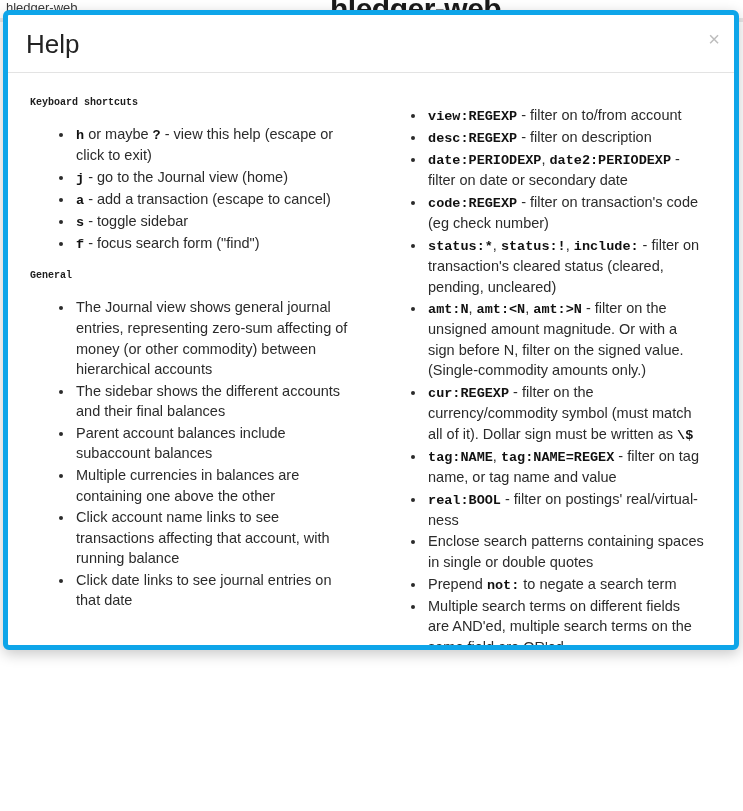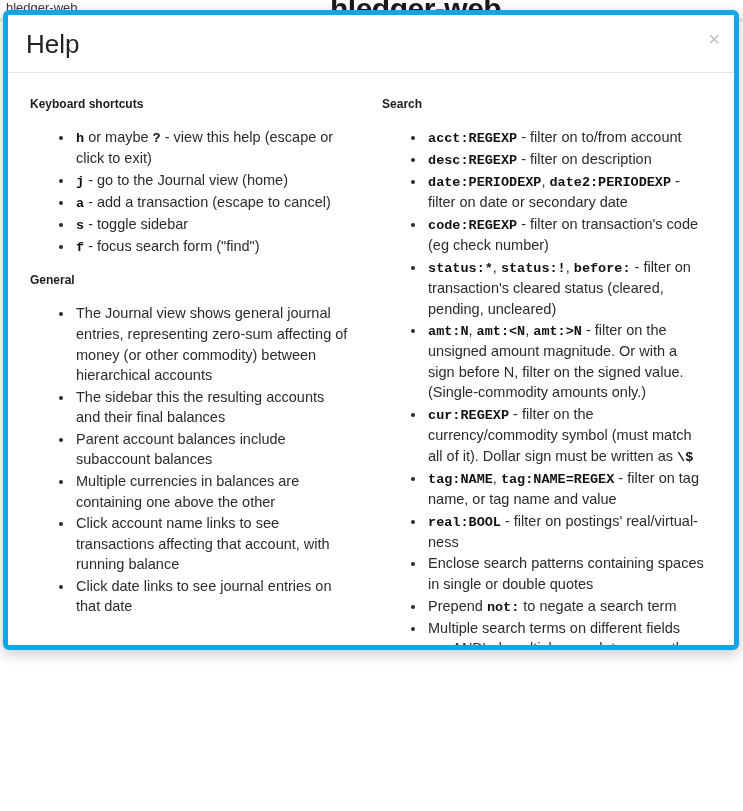--- a/index.html
+++ b/index.html
@@ -102,25 +102,25 @@
     width: 362px;
     padding-right: 8px;
     box-sizing: border-box;
   }
   .col-right {
     width: 356px;
     box-sizing: border-box;
   }
 
   h4.section-title {
-    font-size: 12px;
+    font-size: 10px;
     margin: 8px 0 8px 8px;
     color: #1d1d1d;
     font-weight: bold;
-    font-family: Liberation Sans, sans-serif;
+    font-family: Liberation Mono, monospace;
   }
   .col-left h4.section-title.second {
     margin-top: 10px;
   }
 
   ul.help-list {
     margin: 16px;
     padding-left: 36px;
     list-style-type: disc;
   }
@@ -166,38 +166,37 @@
         <li><span class="kbd">h</span> or maybe <span class="kbd">?</span> - view this help (escape or click to exit)</li>
         <li><span class="kbd">j</span> - go to the Journal view (home)</li>
         <li><span class="kbd">a</span> - add a transaction (escape to cancel)</li>
         <li><span class="kbd">s</span> - toggle sidebar</li>
         <li><span class="kbd">f</span> - focus search form ("find")</li>
       </ul>
 
       <h4 class="section-title second">General</h4>
       <ul class="help-list">
         <li>The Journal view shows general journal entries, representing zero-sum affecting of money (or other commodity) between hierarchical accounts</li>
-        <li>The sidebar this the resulting accounts and their final balances</li>
+        <li>The sidebar shows the different accounts and their final balances</li>
         <li>Parent account balances include subaccount balances</li>
         <li>Multiple currencies in balances are containing one above the other</li>
         <li>Click account name links to see transactions affecting that account, with running balance</li>
         <li>Click date links to see journal entries on that date</li>
       </ul>
 
     </div>
 
     <div class="col-right">
 
-      <h4 class="section-title">Search</h4>
       <ul class="help-list">
-        <li><span class="kbd">acct:REGEXP</span> - filter on to/from account</li>
+        <li><span class="kbd">view:REGEXP</span> - filter on to/from account</li>
         <li><span class="kbd">desc:REGEXP</span> - filter on description</li>
         <li><span class="kbd">date:PERIODEXP</span>, <span class="kbd">date2:PERIODEXP</span> - filter on date or secondary date</li>
         <li><span class="kbd">code:REGEXP</span> - filter on transaction's code (eg check number)</li>
-        <li><span class="kbd">status:*</span>, <span class="kbd">status:!</span>, <span class="kbd">before:</span> - filter on transaction's cleared status (cleared, pending, uncleared)</li>
+        <li><span class="kbd">status:*</span>, <span class="kbd">status:!</span>, <span class="kbd">include:</span> - filter on transaction's cleared status (cleared, pending, uncleared)</li>
         <li><span class="kbd">amt:N</span>, <span class="kbd">amt:&lt;N</span>, <span class="kbd">amt:&gt;N</span> - filter on the unsigned amount magnitude. Or with a sign before N, filter on the signed value. (Single-commodity amounts only.)</li>
         <li><span class="kbd">cur:REGEXP</span> - filter on the currency/commodity symbol (must match all of it). Dollar sign must be written as <span class="kbd">\$</span></li>
         <li><span class="kbd">tag:NAME</span>, <span class="kbd">tag:NAME=REGEX</span> - filter on tag name, or tag name and value</li>
         <li><span class="kbd">real:BOOL</span> - filter on postings' real/virtual-ness</li>
         <li>Enclose search patterns containing spaces in single or double quotes</li>
         <li>Prepend <span class="kbd">not:</span> to negate a search term</li>
         <li>Multiple search terms on different fields are AND'ed, multiple search terms on the same field are OR'ed</li>
         <li>These search terms also work code command-line hledger</li>
       </ul>
 

